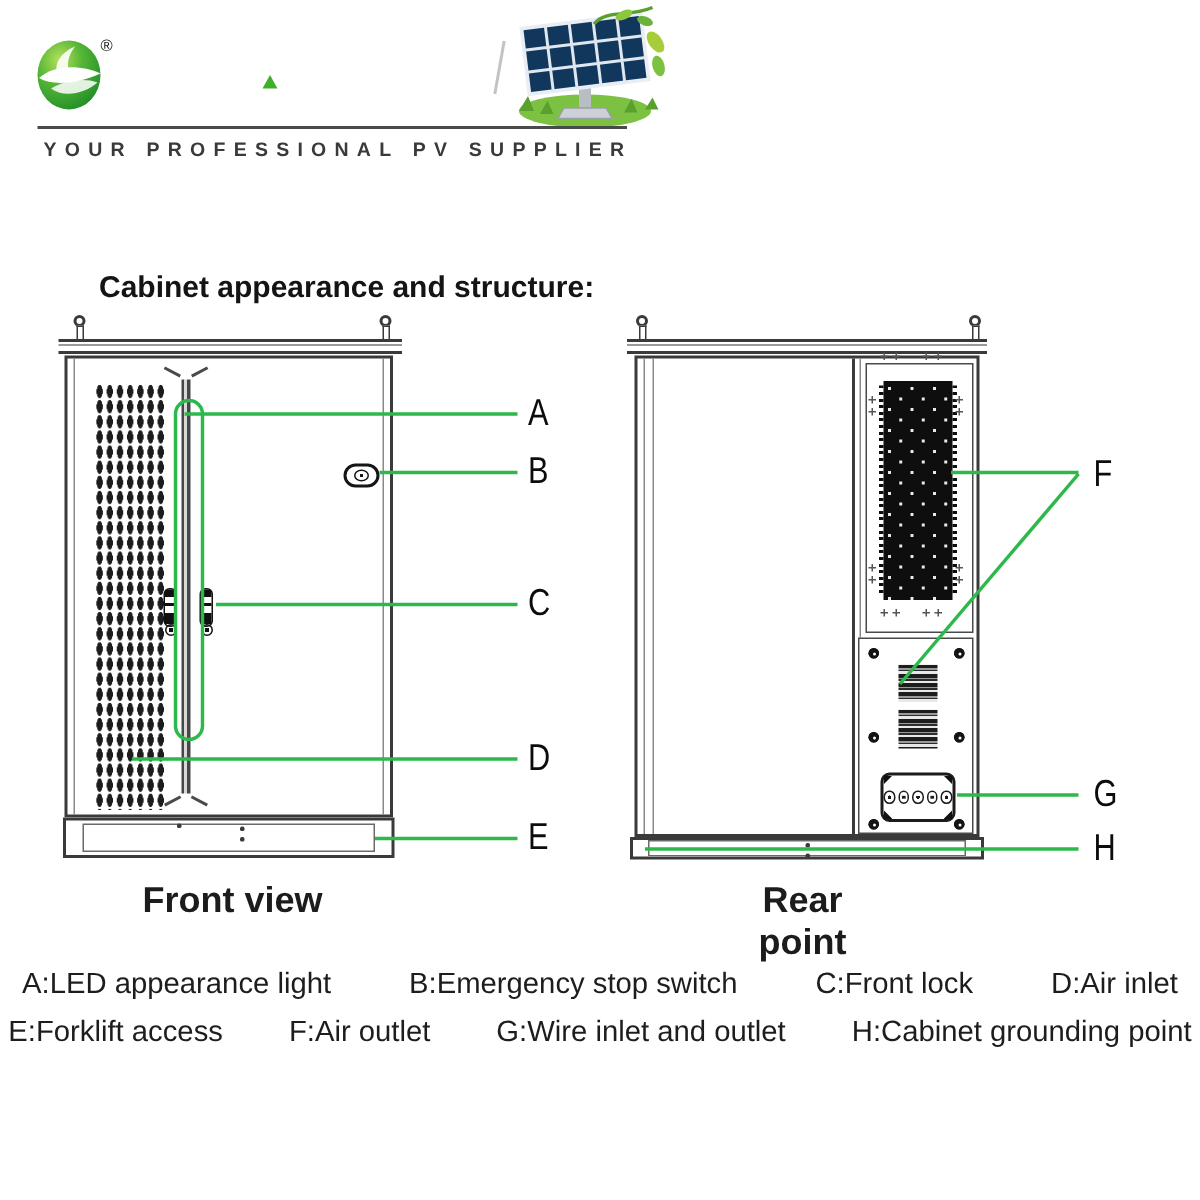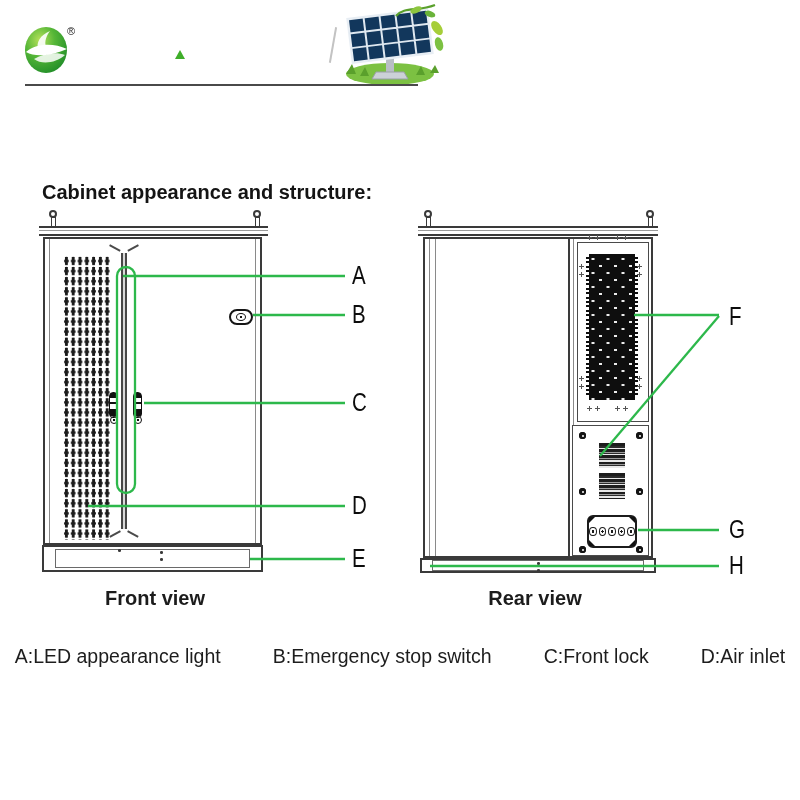--- a/index.html
+++ b/index.html
@@ -7,21 +7,21 @@
         font-family:"Liberation Sans",sans-serif;color:#111;}
   .abs{position:absolute;}
   
   .brand-text{font-size:31px;font-weight:800;font-style:italic;letter-spacing:1px;color:#0a0a0a;white-space:nowrap;}
   .reg{font-size:11px;color:#222;}
   .tagline{font-size:13px;font-weight:600;letter-spacing:5.5px;color:#3a3a3a;white-space:nowrap;}
   .hdr-rule{height:2px;background:#4a4a4a;}
   .sep-bar{width:2px;height:36px;background:#c3c3c3;transform:rotate(10deg);}
   .a-tri{width:0;height:0;border-left:5px solid transparent;border-right:5px solid transparent;border-bottom:9px solid #3fae2a;}
   
-  .sec-title{font-size:20px;font-weight:700;color:#141414;}
+  .sec-title{font-size:20px;font-weight:700;color:#141414;margin-left:24px;}
   
   .box{position:absolute;border:2px solid #3a3a3a;background:#fff;box-sizing:border-box;}
   .thinbox{position:absolute;border:1px solid #6a6a6a;background:#fff;box-sizing:border-box;}
   .vline{position:absolute;width:1px;background:#8a8a8a;}
   .rail{position:absolute;height:10px;box-sizing:border-box;
         background:linear-gradient(180deg,#3a3a3a 0 2px,#fff 2px 3.5px,#9a9a9a 3.5px 4.5px,#fff 4.5px 8px,#3a3a3a 8px 10px);}
   .eye-ring{position:absolute;width:8px;height:8px;border:2px solid #3a3a3a;border-radius:50%;box-sizing:border-box;background:#fff;}
   .eye-stem{position:absolute;width:5px;height:9px;border:1.5px solid #3a3a3a;border-bottom:none;box-sizing:border-box;background:#fff;}
   .perf{position:absolute;
         background-image:radial-gradient(2.1px 4.6px at 3.4px 5px,#1c1c1c 92%,transparent 100%);
@@ -50,21 +50,21 @@
   .gland{width:8.5px;height:8.5px;border:1.5px solid #1c1c1c;border-radius:50%;box-sizing:border-box;
         background:radial-gradient(circle 1.2px at center,#1c1c1c 95%,transparent);}
   .corner{position:absolute;width:6px;height:6px;background:#111;}
   .cross{position:absolute;width:5px;height:5px;
         background:linear-gradient(#555,#555) center/5px 1px no-repeat,
                    linear-gradient(#555,#555) center/1px 5px no-repeat;}
   .mdot{position:absolute;width:2.5px;height:2.5px;border-radius:50%;background:#3a3a3a;}
   
   .callout-letter{position:absolute;font-size:25px;font-weight:500;color:#0c0c0c;
         transform:scaleX(.82);transform-origin:left center;line-height:25px;}
-  .view-caption{position:absolute;font-size:20px;font-weight:600;color:#1c1c1c;text-align:center;}
+  .view-caption{position:absolute;font-size:24px;font-weight:600;color:#1c1c1c;text-align:center;}
   
   .legend-row{position:absolute;left:0;width:800px;display:flex;justify-content:center;color:#1d1d1d;font-size:19.5px;}
   .legend-row span{white-space:nowrap;}
 </style>
 </head>
 <body>
 
 <div id="page">
 
   <div class="abs" style="left:0;top:0;width:460px;height:120px;">
@@ -95,20 +95,21 @@
         <path d="M28 12 V56 M44 12 V56 M60 12 V56 M76 12 V56 M12 26.6 H92 M12 41.3 H92" stroke="#dfe8f0" stroke-width="2"></path>
       </g>
       <path d="M58 14 C66 4 80 10 97 3" stroke="#5aa02c" stroke-width="2.2" fill="none"></path>
       <ellipse cx="78" cy="8" rx="6" ry="3" fill="#8dc63f" transform="rotate(-25 78 8)"></ellipse>
       <ellipse cx="92" cy="12" rx="5.5" ry="3" fill="#6ab33a" transform="rotate(20 92 12)"></ellipse>
       <ellipse cx="99" cy="26" rx="8" ry="4.5" fill="#a6ce39" transform="rotate(55 99 26)"></ellipse>
       <ellipse cx="101" cy="42" rx="7" ry="4" fill="#7cc142" transform="rotate(75 101 42)"></ellipse>
     </svg>
 
     <div class="abs hdr-rule" style="left:25px;top:84px;width:393px;"></div>
+    <div class="abs tagline" style="left:29px;top:92px;">YOUR PROFESSIONAL PV SUPPLIER</div>
   </div>
 
   <div class="abs sec-title" style="left:42px;top:181px;">Cabinet appearance and structure:</div>
 
   <div class="abs" style="left:43px;top:210px;width:227px;height:363px;">
 
     <div class="eye-ring" style="left:6px;top:0;"></div>
     <div class="eye-stem" style="left:7.5px;top:7px;"></div>
     <div class="eye-ring" style="left:210px;top:0;"></div>
     <div class="eye-stem" style="left:211.5px;top:7px;"></div>
@@ -231,22 +232,28 @@
   <div class="callout-letter" style="left:352px;top:263px;">A</div>
   <div class="callout-letter" style="left:352px;top:302px;">B</div>
   <div class="callout-letter" style="left:352px;top:390px;">C</div>
   <div class="callout-letter" style="left:352px;top:493px;">D</div>
   <div class="callout-letter" style="left:352px;top:546px;">E</div>
   <div class="callout-letter" style="left:729px;top:304px;">F</div>
   <div class="callout-letter" style="left:729px;top:517px;">G</div>
   <div class="callout-letter" style="left:729px;top:553px;">H</div>
 
   <div class="view-caption" style="left:95px;top:587px;width:120px;">Front view</div>
-  <div class="view-caption" style="left:480px;top:587px;width:110px;">Rear view</div>
+  <div class="view-caption" style="left:480px;top:587px;width:110px;">Rear point</div>
 
   <div class="legend-row" style="top:645px;gap:52px;">
     <span>A:LED appearance light</span>
     <span>B:Emergency stop switch</span>
     <span>C:Front lock</span>
     <span>D:Air inlet</span>
   </div>
+  <div class="legend-row" style="top:677px;gap:44px;">
+    <span>E:Forklift access</span>
+    <span>F:Air outlet</span>
+    <span>G:Wire inlet and outlet</span>
+    <span>H:Cabinet grounding point</span>
+  </div>
 
 </div>
 
 </body></html>

